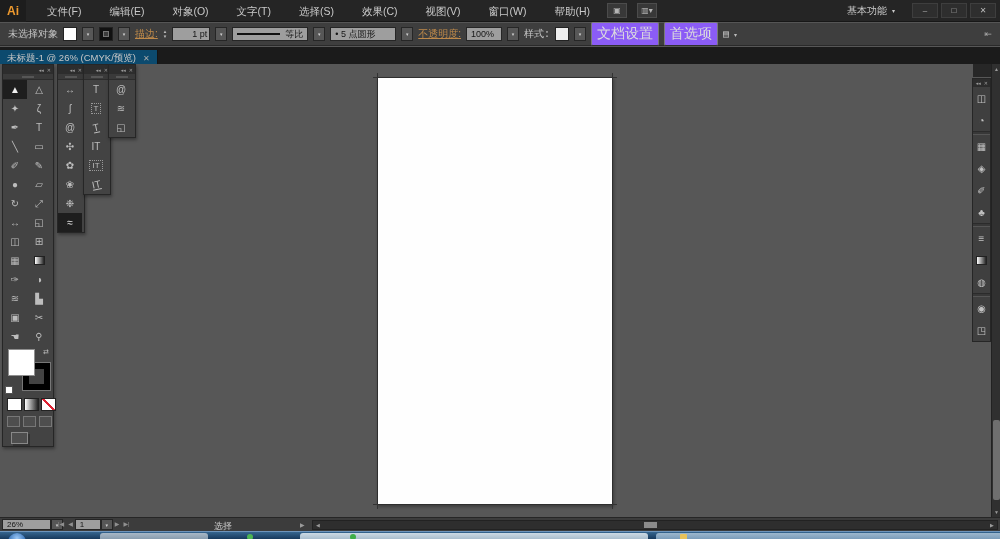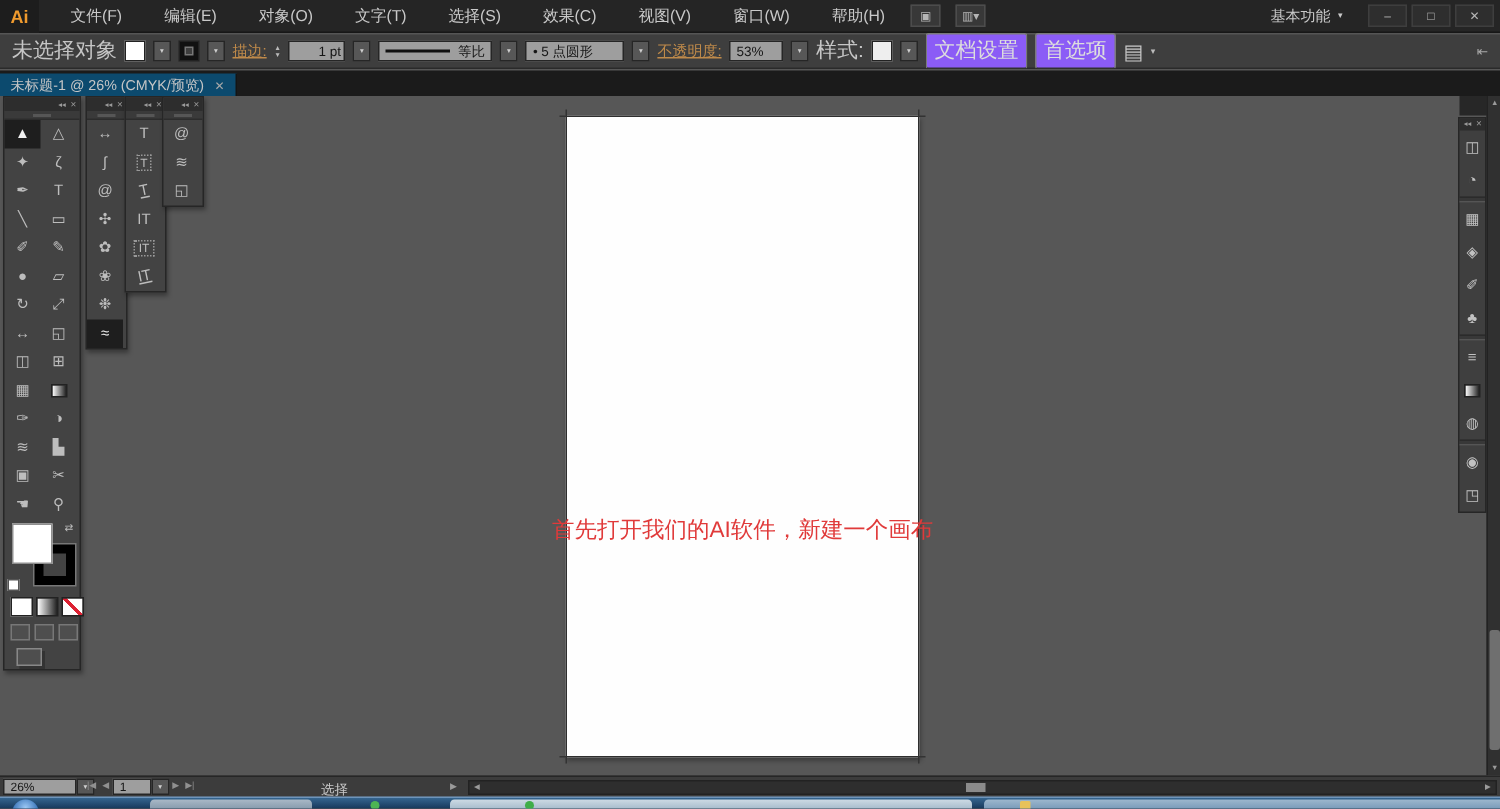--- a/index.html
+++ b/index.html
@@ -13,21 +13,21 @@
   .menu-item { color:#c9c9c9; font-size:10.5px; padding:0 7px; line-height:22px; cursor:default;margin-left:14px;}
   .mb-icon { width:20px; height:15px; border:1px solid #4c4c4c; background:#383838; color:#b5b5b5;
              font-size:8px; display:flex; align-items:center; justify-content:center; margin-left:10px;}
   #workspace-switcher { margin-left:auto; color:#c9c9c9; font-size:10px; display:flex; align-items:center; gap:5px;}
   .win-btn { width:26px; height:15px; color:#b9b9b9; font-size:8px; display:flex; align-items:center;
              justify-content:center; border:1px solid #3e3e3e; background:#2e2e2e; margin-left:3px;}
   
   #optionsbar { position:absolute; left:0; top:22px; width:1000px; height:24px; background:#3e3e3e;
                 border-top:1px solid #555; border-bottom:1px solid #2a2a2a;
                 display:flex; align-items:center; gap:5px; padding:0 8px; }
-  .olabel { color:#c6c6c6; font-size:14px; white-space:nowrap;}
+  .olabel { color:#c6c6c6; font-size:10px; white-space:nowrap;font-family:Liberation Mono, monospace;}
   .olink  { color:#bf8a4a; font-size:10px; text-decoration:underline; white-space:nowrap;}
   .field { background:#9e9e9e; color:#161616; font-size:9px; height:14px; display:flex;
            align-items:center; padding:0 4px; border:1px solid #262626; white-space:nowrap;}
   .dd { width:12px; height:14px; background:#575757; border:1px solid #262626; color:#cfcfcf;
         font-size:5px; display:flex; align-items:center; justify-content:center;}
   .swatch { width:14px; height:14px; border:1px solid #222; }
   .stepper { display:flex; flex-direction:column; color:#bbb; font-size:4.5px; line-height:5px; }
   .obtn { background:#8b5cf6; border:1px solid #7a7a7a; border-bottom-color:#303030; color:#ddd;
           font-size:14px; padding:2px 5px; border-radius:2px; white-space:nowrap;}
   .linepreview { width:46px; height:2px; background:#111; margin-right:5px;}
@@ -145,21 +145,21 @@
   <span class="field" style="width:38px;padding-left:19px;">1 pt</span>
   <span class="dd">▾</span>
   <span class="field" style="width:76px;">
       <span class="linepreview"></span>
       <span>等比</span>
     </span>
   <span class="dd">▾</span>
   <span class="field" style="width:66px;">• 5 点圆形</span>
   <span class="dd">▾</span>
   <span class="olink">不透明度:</span>
-  <span class="field" style="width:36px;">53%</span>
+  <span class="field" style="width:36px;">100%</span>
   <span class="dd">▾</span>
   <span class="olabel">样式:</span>
   <span class="swatch" style="background:#eee;"></span>
   <span class="dd">▾</span>
   <span class="obtn">文档设置</span>
   <span class="obtn">首选项</span>
   <span class="olabel">▤</span>
   <span style="color:#bbb;font-size:6px;">▾</span>
   <span style="margin-left:auto;color:#a8a8a8;font-size:9px;">⇤</span>
 </div>
@@ -171,21 +171,20 @@
   </div>
 </div>
 
 <div id="workarea">
   <div id="artboard">
     <div class="corner" style="left:-5px;top:-5px;border-right:1px solid #333;border-bottom:1px solid #333;"></div>
     <div class="corner" style="right:-5px;top:-5px;border-left:1px solid #333;border-bottom:1px solid #333;"></div>
     <div class="corner" style="left:-5px;bottom:-5px;border-right:1px solid #333;border-top:1px solid #333;"></div>
     <div class="corner" style="right:-5px;bottom:-5px;border-left:1px solid #333;border-top:1px solid #333;"></div>
   </div>
-  <div id="note-text" style="color: rgb(224, 58, 58);">首先打开我们的AI软件，新建一个画布</div>
 
   <div id="palettes-root">
       <div class="palette" style="left: 2px; top: 0px; width: 52px;">
         <div class="pal-head">
           <span>◂◂</span>
           <span>✕</span>
         </div>
         <div class="pal-grip"></div>
         <div class="tool-grid" style="grid-template-columns: repeat(2, 24px); margin: 0px auto;">
           <div class="tool active">

